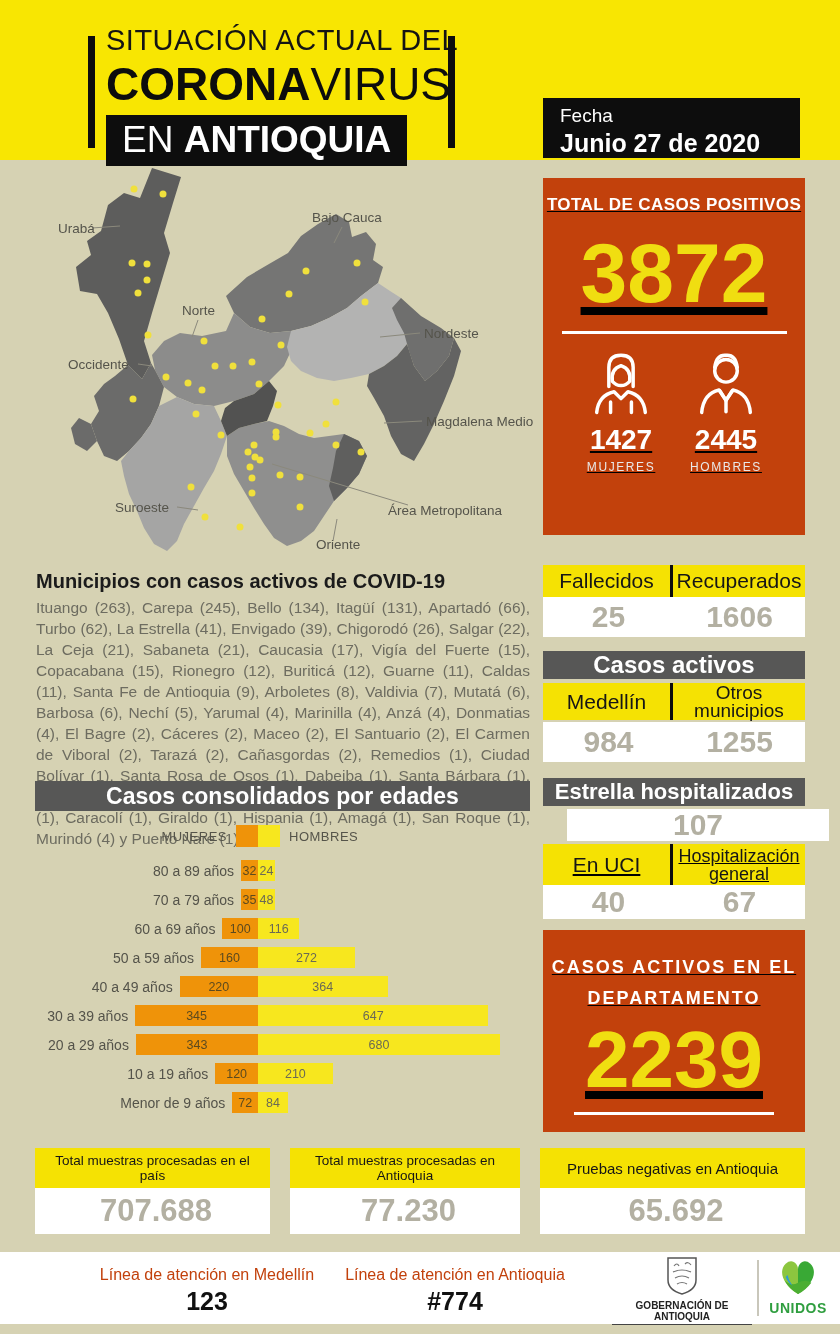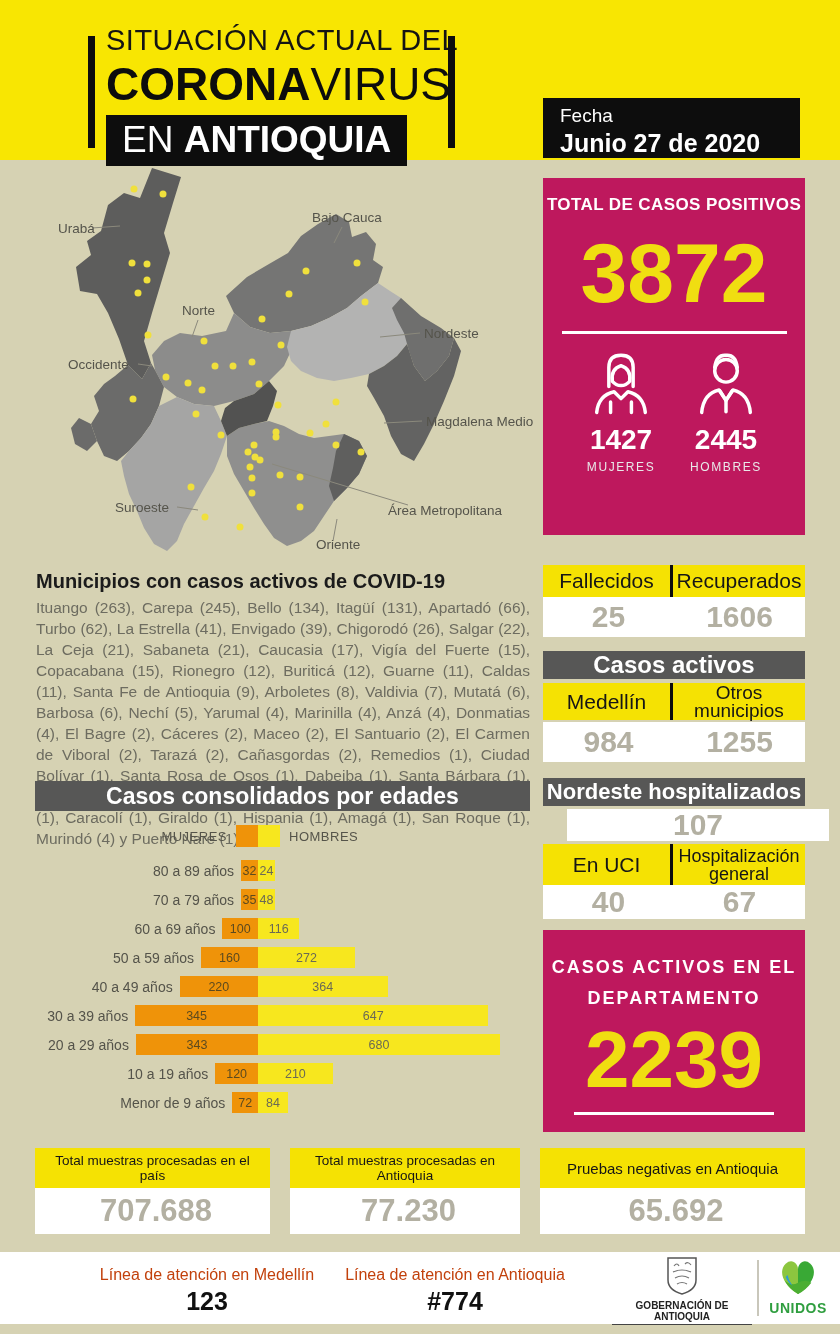--- a/index.html
+++ b/index.html
@@ -45,21 +45,21 @@
   .legend-sq{width:22px;height:22px;}
   .legend-right{display:flex;align-items:center;gap:9px;}
   .chart-row{display:flex;align-items:center;height:21px;margin-bottom:8px;}
   .row-left{width:223px;display:flex;justify-content:flex-end;align-items:center;}
   .row-label{font-size:14px;color:#54534a;margin-right:7px;white-space:nowrap;}
   .bar{height:21px;display:flex;align-items:center;justify-content:center;font-size:12.5px;}
   .bar-w{background:#EF9309;color:#5c4a1f;}
   .bar-h{background:#F7E71E;color:#6b6a55;}
 
   
-  .panel-dark{position:absolute;left:543px;width:262px;background:#be185d;box-sizing:border-box;}
+  .panel-dark{position:absolute;left:543px;width:262px;background:#c2410c;box-sizing:border-box;text-decoration:underline;}
   .panel-total{top:178px;height:357px;text-align:center;}
   .panel-total-title{padding-top:17px;color:#fff;font-weight:800;font-size:17px;letter-spacing:.4px;}
   .big-yellow{color:#F0DE11;font-weight:800;font-size:84px;line-height:1;margin-top:16px;}
   .white-rule{width:225px;height:3px;background:#fff;margin:16px auto 0 auto;}
   .persons{display:flex;justify-content:center;gap:34px;margin-top:16px;}
   .person{text-align:center;}
   .person-num{color:#fff;font-weight:800;font-size:28px;margin-top:4px;}
   .person-lab{color:#e9e9e9;font-size:12px;letter-spacing:1.6px;margin-top:4px;}
 
   .duo-row{position:absolute;left:543px;width:262px;display:flex;}
@@ -329,23 +329,23 @@
   <div class="duo-row" style="top:683px;height:37px;">
     <div class="cell-yellow" style="width:127px;font-size:21px;">Medellín</div>
     <div class="cell-divider"></div>
     <div class="cell-yellow" style="flex:1;font-size:19px;line-height:18px;">Otros municipios</div>
   </div>
   <div class="white-row" style="top:722px;height:40px;">
     <div class="white-half">984</div>
     <div class="white-half">1255</div>
   </div>
 
-  <div class="sec-head" style="top:778px;height:28px;font-size:22px;">Nordeste hospitalizados</div>
+  <div class="sec-head" style="top:778px;height:28px;font-size:22px;">Estrella hospitalizados</div>
   <div class="white-full" style="top:809px;height:32px;margin-left:24px;">107</div>
-  <div class="duo-row" style="top:844px;height:42px;">
+  <div class="duo-row" style="top:844px;height:42px;text-decoration:underline;">
     <div class="cell-yellow" style="width:127px;font-size:21px;">En UCI</div>
     <div class="cell-divider"></div>
     <div class="cell-yellow" style="flex:1;font-size:18px;line-height:18px;">Hospitalización general</div>
   </div>
   <div class="white-row" style="top:885px;height:34px;">
     <div class="white-half">40</div>
     <div class="white-half">67</div>
   </div>
 
   <div class="panel-dark panel-dept">

